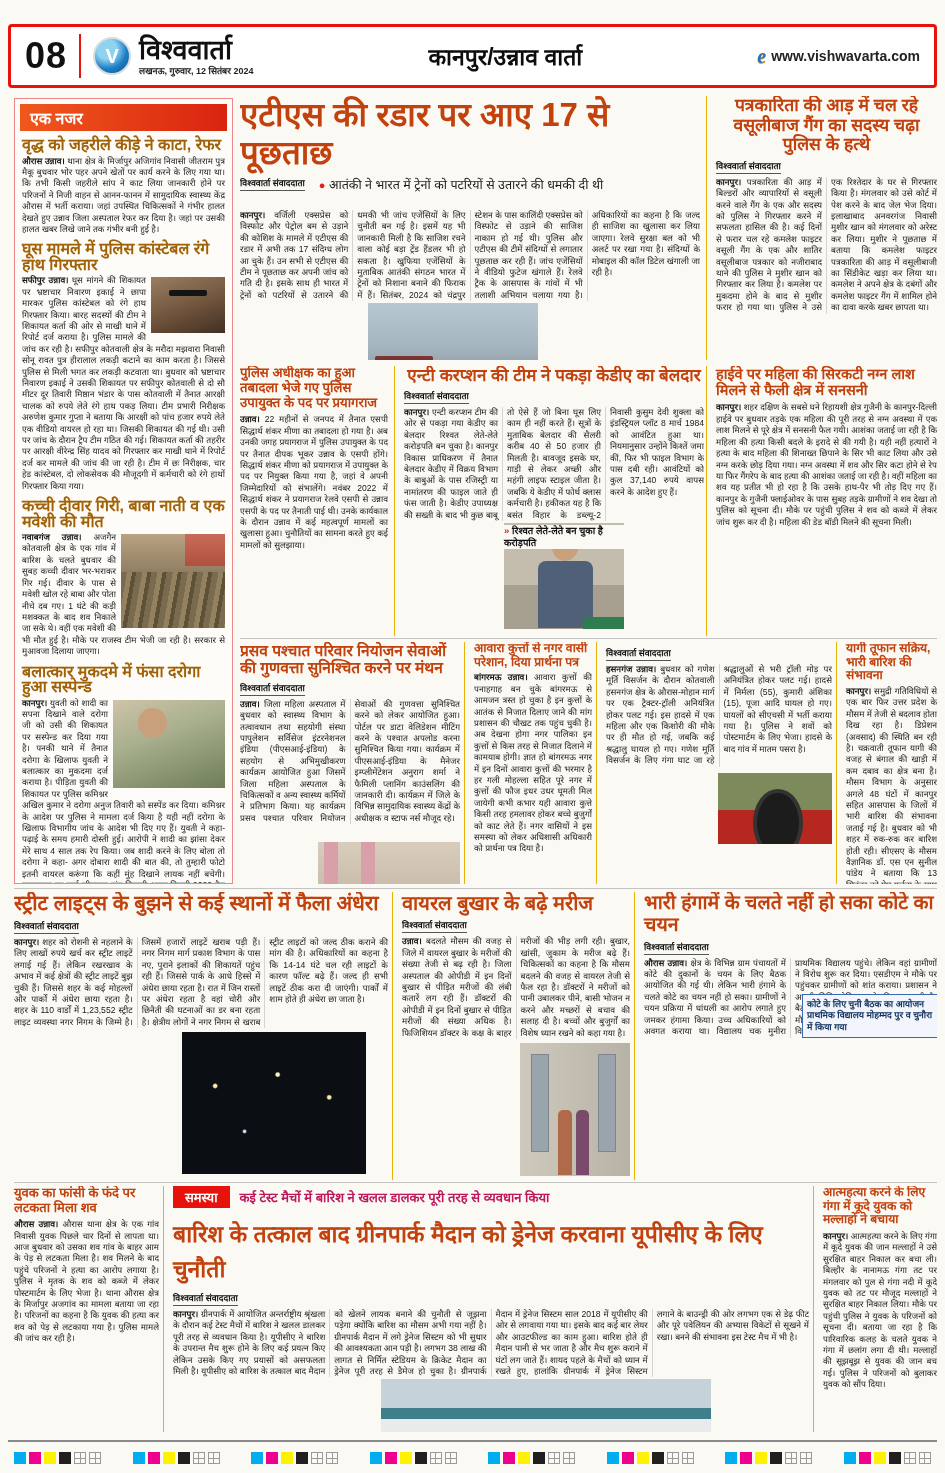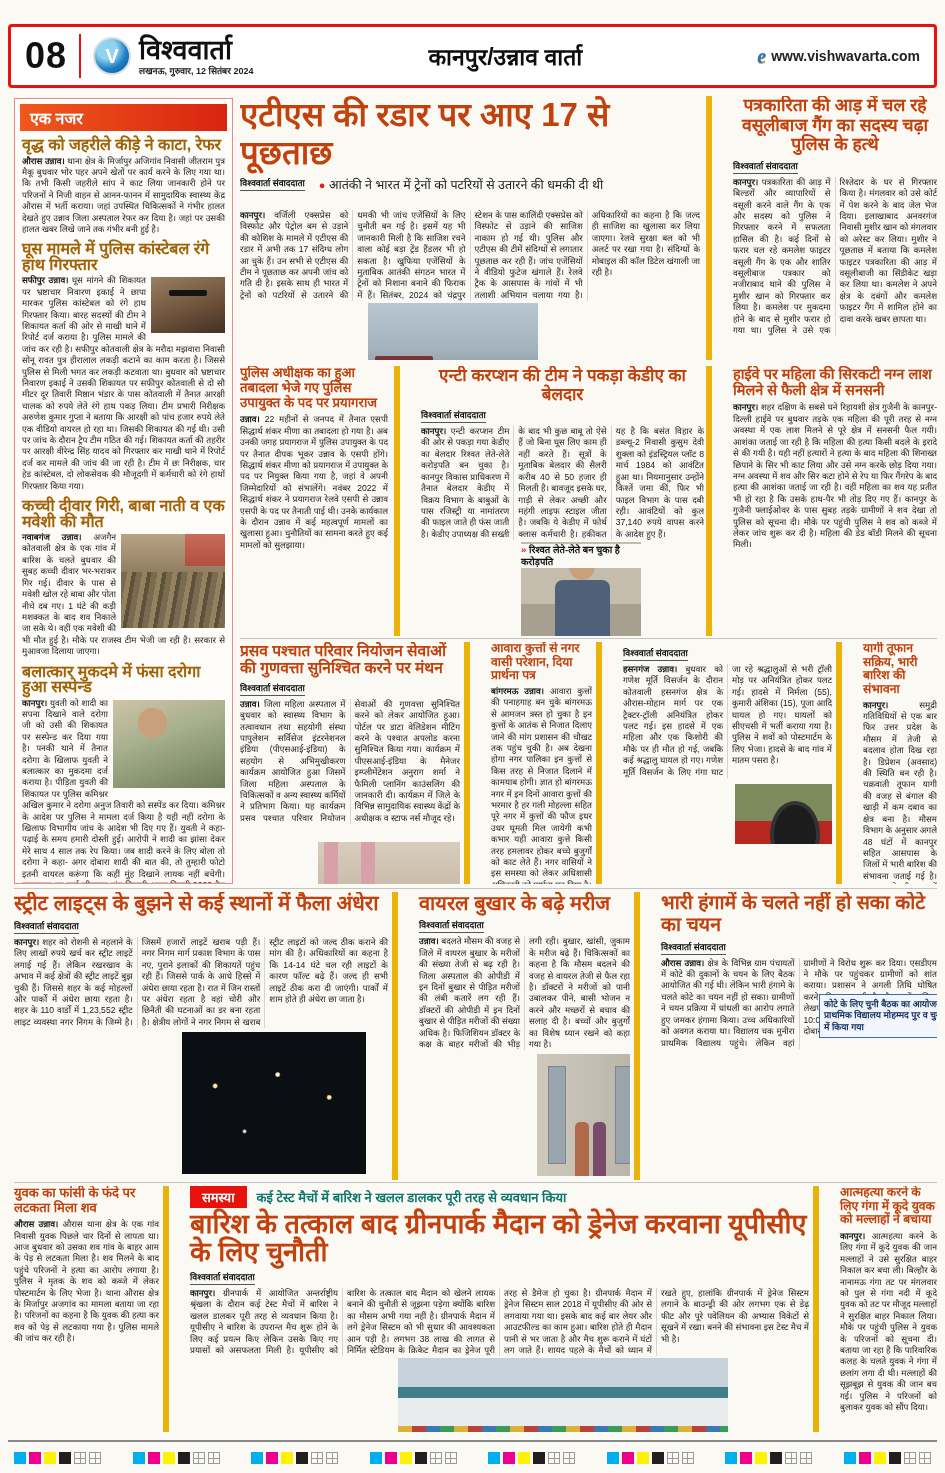--- a/index.html
+++ b/index.html
@@ -3,21 +3,21 @@
 <meta charset="utf-8">
 <style>
   * { margin:0; padding:0; box-sizing:border-box; }
   html,body { width:945px; }
   body {
     position:relative; height:1473px; background:#faf9f4; overflow:hidden;
     font-family:"Liberation Sans", sans-serif; color:#141414;
   }
   .abs { position:absolute; }
   .art { position:absolute; overflow:hidden; }
-  .vr { border-left:6px solid #eab308; padding-left:21px; }
+  .vr { border-left:1px solid #eab308; padding-left:9px; }
 
   
   .masthead {
     left:8px; top:24px; width:929px; height:64px;
     border:3px solid #e8120c; border-radius:4px; background:#fff;
     display:flex; align-items:center; padding:0 14px;
   }
   .pgnum { font-size:36px; font-weight:bold; color:#111; letter-spacing:1px; }
   .mast-div { width:2px; height:44px; background:#e8120c; margin:0 12px; }
   .logo-circle {
@@ -91,21 +91,21 @@
   .h-door { position:absolute; top:8%; width:16%; height:70%; background:#9aa4ad; border:1px solid #7d868e; }
   .h-fig { position:absolute; bottom:6%; width:12%; height:46%; border-radius:5px 5px 0 0; }
   .ph-stadium { background:linear-gradient(180deg,#c5d2da 0 22%,#e8eaec 22% 46%,#5f9340 46% 100%); position:relative; }
   .stand-roof { position:absolute; left:0; top:18%; width:100%; height:7%; background:#3f7f8a; }
   .seats { position:absolute; left:0; top:42%; width:100%; height:6%;
     background:repeating-linear-gradient(90deg,#d8b23a 0 14px,#b8423a 14px 28px,#3a76b8 28px 42px,#3a9a58 42px 56px); }
 
   
   .samasya-row { display:flex; align-items:center; gap:10px; height:22px; }
   .samasya-tag { background:#e8120c; color:#fff; font-weight:bold; font-size:13px; padding:2px 12px; }
-  .samasya-txt { font-size:13px; font-weight:bold; color:#0f766e; }
+  .samasya-txt { font-size:13px; font-weight:bold; color:#be185d; }
 
   
   .callout { position:absolute; border:1px solid #3a6ab0; background:#f2f6fc; padding:4px; font-size:9px; font-weight:bold; line-height:11.5px; color:#13325e; }
 
   
   .bottom-rule { left:8px; top:1440px; width:929px; height:2px; background:#8a8a8a; }
   .marks-row { left:8px; top:1449px; width:929px; height:18px; display:flex; justify-content:space-between; align-items:center; padding:0 6px; }
   .pm-group { display:flex; gap:3px; align-items:center; }
   .pm { width:12px; height:12px; display:inline-block; }
   .pm.c { background:#00aeef; } .pm.m { background:#ec008c; } .pm.y { background:#fff200; } .pm.k { background:#231f20; }
@@ -293,21 +293,21 @@
 <div class="art" style="left:14px; top:1186px; width:145px; height:246px;">
   <h2 class="hl" style="font-size:13px;">युवक का फांसी के फंदे पर लटकता मिला शव</h2>
   <p class="bd" style="margin-top:4px;"><b>औरास उन्नाव।</b> <span>औरास थाना क्षेत्र के एक गांव निवासी युवक पिछले चार दिनों से लापता था। आज बुधवार को उसका शव गांव के बाहर आम के पेड़ से लटकता मिला है। शव मिलने के बाद पहुंचे परिजनों ने हत्या का आरोप लगाया है। पुलिस ने मृतक के शव को कब्जे में लेकर पोस्टमार्टम के लिए भेजा है। थाना औरास क्षेत्र के मिर्जापुर अजगांव का मामला बताया जा रहा है। परिजनों का कहना है कि युवक की हत्या कर शव को पेड़ से लटकाया गया है। पुलिस मामले की जांच कर रही है।</span></p>
 </div>
 
 <div class="art vr" style="left:163px; top:1186px; width:646px; height:246px;">
   <div class="samasya-row">
     <span class="samasya-tag">समस्या</span>
     <span class="samasya-txt">कई टेस्ट मैचों में बारिश ने खलल डालकर पूरी तरह से व्यवधान किया</span>
   </div>
-  <h1 class="hl" style="font-size:27px; line-height:28px; margin-top:2px;">बारिश के तत्काल बाद ग्रीनपार्क मैदान को ड्रेनेज करवाना यूपीसीए के लिए चुनौती</h1>
+  <h1 class="hl" style="font-size:23px; line-height:35px; margin-top:9px;">बारिश के तत्काल बाद ग्रीनपार्क मैदान को ड्रेनेज करवाना यूपीसीए के लिए चुनौती</h1>
   <span class="byline">विश्ववार्ता संवाददाता</span>
   <div style="position:relative; height:168px; overflow:hidden;">
     <p class="bd cols4"><b>कानपुर।</b> <span>ग्रीनपार्क में आयोजित अन्तर्राष्ट्रीय श्रृंखला के दौरान कई टेस्ट मैचों में बारिश ने खलल डालकर पूरी तरह से व्यवधान किया है। यूपीसीए ने बारिश के उपरान्त मैच शुरू होने के लिए कई प्रयत्न किए लेकिन उसके किए गए प्रयासों को असफलता मिली है। यूपीसीए को बारिश के तत्काल बाद मैदान को खेलने लायक बनाने की चुनौती से जूझना पड़ेगा क्योंकि बारिश का मौसम अभी गया नहीं है। ग्रीनपार्क मैदान में लगे ड्रेनेज सिस्टम को भी सुधार की आवश्यकता आन पड़ी है। लगभग 38 लाख की लागत से निर्मित स्टेडियम के क्रिकेट मैदान का ड्रेनेज पूरी तरह से डैमेज हो चुका है। ग्रीनपार्क मैदान में ड्रेनेज सिस्टम साल 2018 में यूपीसीए की ओर से लगवाया गया था। इसके बाद कई बार लेयर और आउटफील्ड का काम हुआ। बारिश होते ही मैदान पानी से भर जाता है और मैच शुरू कराने में घंटों लग जाते हैं। शायद पहले के मैचों को ध्यान में रखते हुए, हालांकि ग्रीनपार्क में ड्रेनेज सिस्टम लगाने के बाउन्ड्री की ओर लगभग एक से डेढ़ फीट और पूरे पवेलियन की अभ्यास विकेटों से सूखने में रखा। बनने की संभावना इस टेस्ट मैच में भी है।</span></p>
     <div class="photo ph-stadium" style="left:208px; top:2px; width:330px; height:160px;">
       <div class="stand-roof"></div>
       <div class="seats"></div>
 
     </div>
   </div>
 </div>

